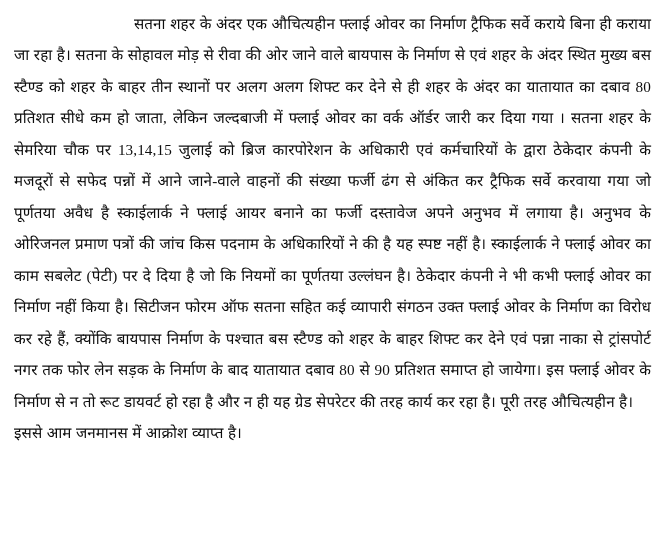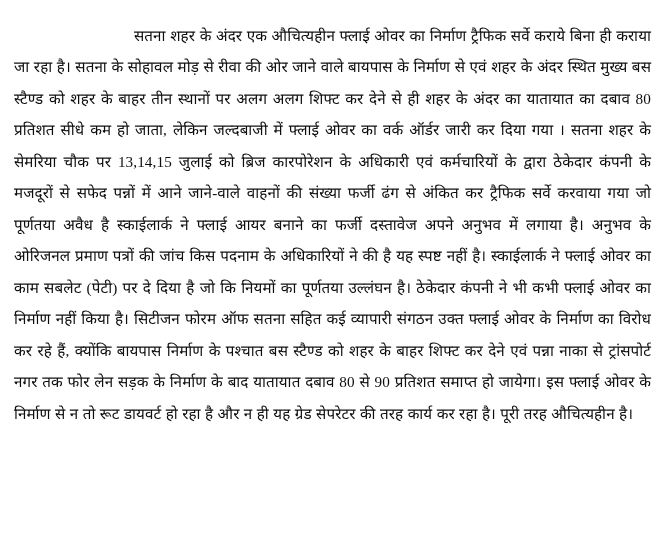--- a/index.html
+++ b/index.html
@@ -12,21 +12,21 @@
     height: 533px;
     overflow: hidden;
     font-family: "Liberation Serif", "DejaVu Serif", serif;
   }
   .page {
     position: relative;
     width: 663px;
     height: 391px;
     background: #ffffff;
     box-sizing: border-box;
-    padding: 20px 12px 10px 14px;
+    padding: 8px 12px 10px 14px;
   }
   .doc-body {
     font-size: 15.2px;
     line-height: 2.07;
     color: #0d0d0d;
     text-align: justify;
     text-justify: inter-word;
     word-spacing: 0.5px;
     letter-spacing: 0.1px;
   }
@@ -40,14 +40,15 @@
   .last-line {
     text-align: left;
   }
 </style>
 </head>
 <body>
 
 <div class="page">
   <div class="doc-body">
     <p class="para-indent">सतना शहर के अंदर एक औचित्यहीन फ्लाई ओवर का निर्माण ट्रैफिक सर्वे कराये बिना ही कराया जा रहा है। सतना के सोहावल मोड़ से रीवा की ओर जाने वाले बायपास के निर्माण से एवं शहर के अंदर स्थित मुख्य बस स्टैण्ड को शहर के बाहर तीन स्थानों पर अलग अलग शिफ्ट कर देने से ही शहर के अंदर का यातायात का दबाव 80 प्रतिशत सीधे कम हो जाता, लेकिन जल्दबाजी में फ्लाई ओवर का वर्क ऑर्डर जारी कर दिया गया । सतना शहर के सेमरिया चौक पर 13,14,15 जुलाई को ब्रिज कारपोरेशन के अधिकारी एवं कर्मचारियों के द्वारा ठेकेदार कंपनी के मजदूरों से सफेद पन्नों में आने जाने-वाले वाहनों की संख्या फर्जी ढंग से अंकित कर ट्रैफिक सर्वे करवाया गया जो पूर्णतया अवैध है स्काईलार्क ने फ्लाई आयर बनाने का फर्जी दस्तावेज अपने अनुभव में लगाया है। अनुभव के ओरिजनल प्रमाण पत्रों की जांच किस पदनाम के अधिकारियों ने की है यह स्पष्ट नहीं है। स्काईलार्क ने फ्लाई ओवर का काम सबलेट (पेटी) पर दे दिया है जो कि नियमों का पूर्णतया उल्लंघन है। ठेकेदार कंपनी ने भी कभी फ्लाई ओवर का निर्माण नहीं किया है। सिटीजन फोरम ऑफ सतना सहित कई व्यापारी संगठन उक्त फ्लाई ओवर के निर्माण का विरोध कर रहे हैं, क्योंकि बायपास निर्माण के पश्चात बस स्टैण्ड को शहर के बाहर शिफ्ट कर देने एवं पन्ना नाका से ट्रांसपोर्ट नगर तक फोर लेन सड़क के निर्माण के बाद यातायात दबाव 80 से 90 प्रतिशत समाप्त हो जायेगा। इस फ्लाई ओवर के निर्माण से न तो रूट डायवर्ट हो रहा है और न ही यह ग्रेड सेपरेटर की तरह कार्य कर रहा है। पूरी तरह औचित्यहीन है।</p>
+    <p class="last-line">इससे आम जनमानस में आक्रोश व्याप्त है।</p>
   </div>
 </div>
 
 </body></html>

